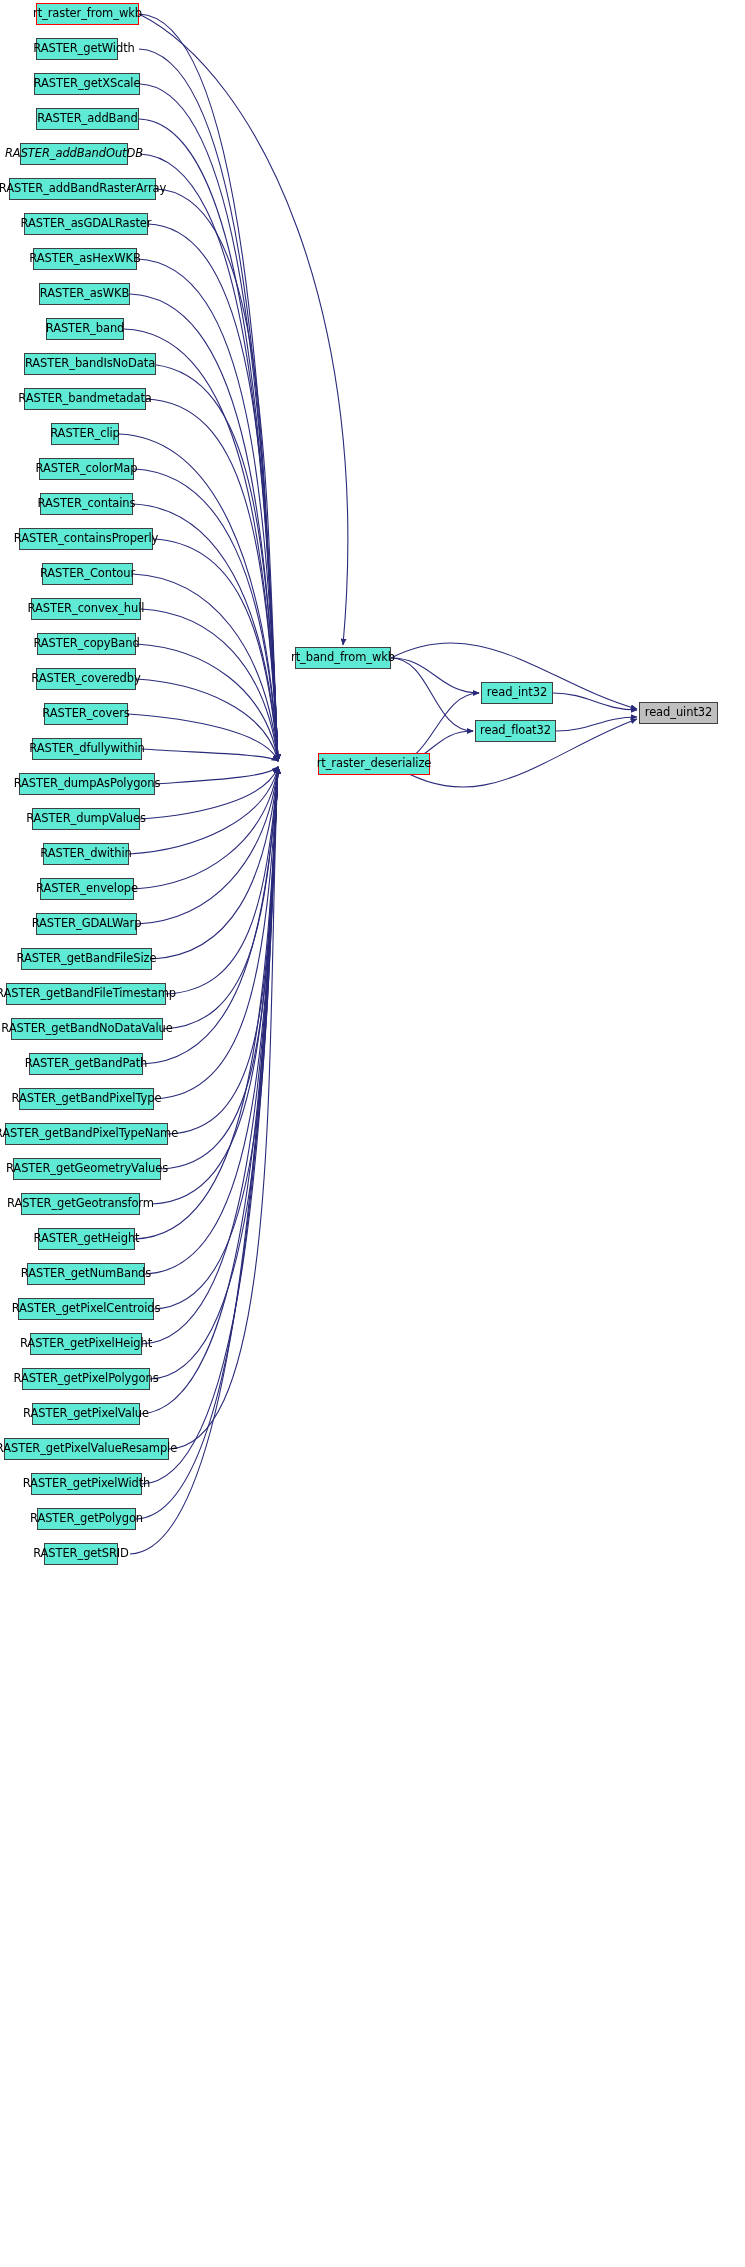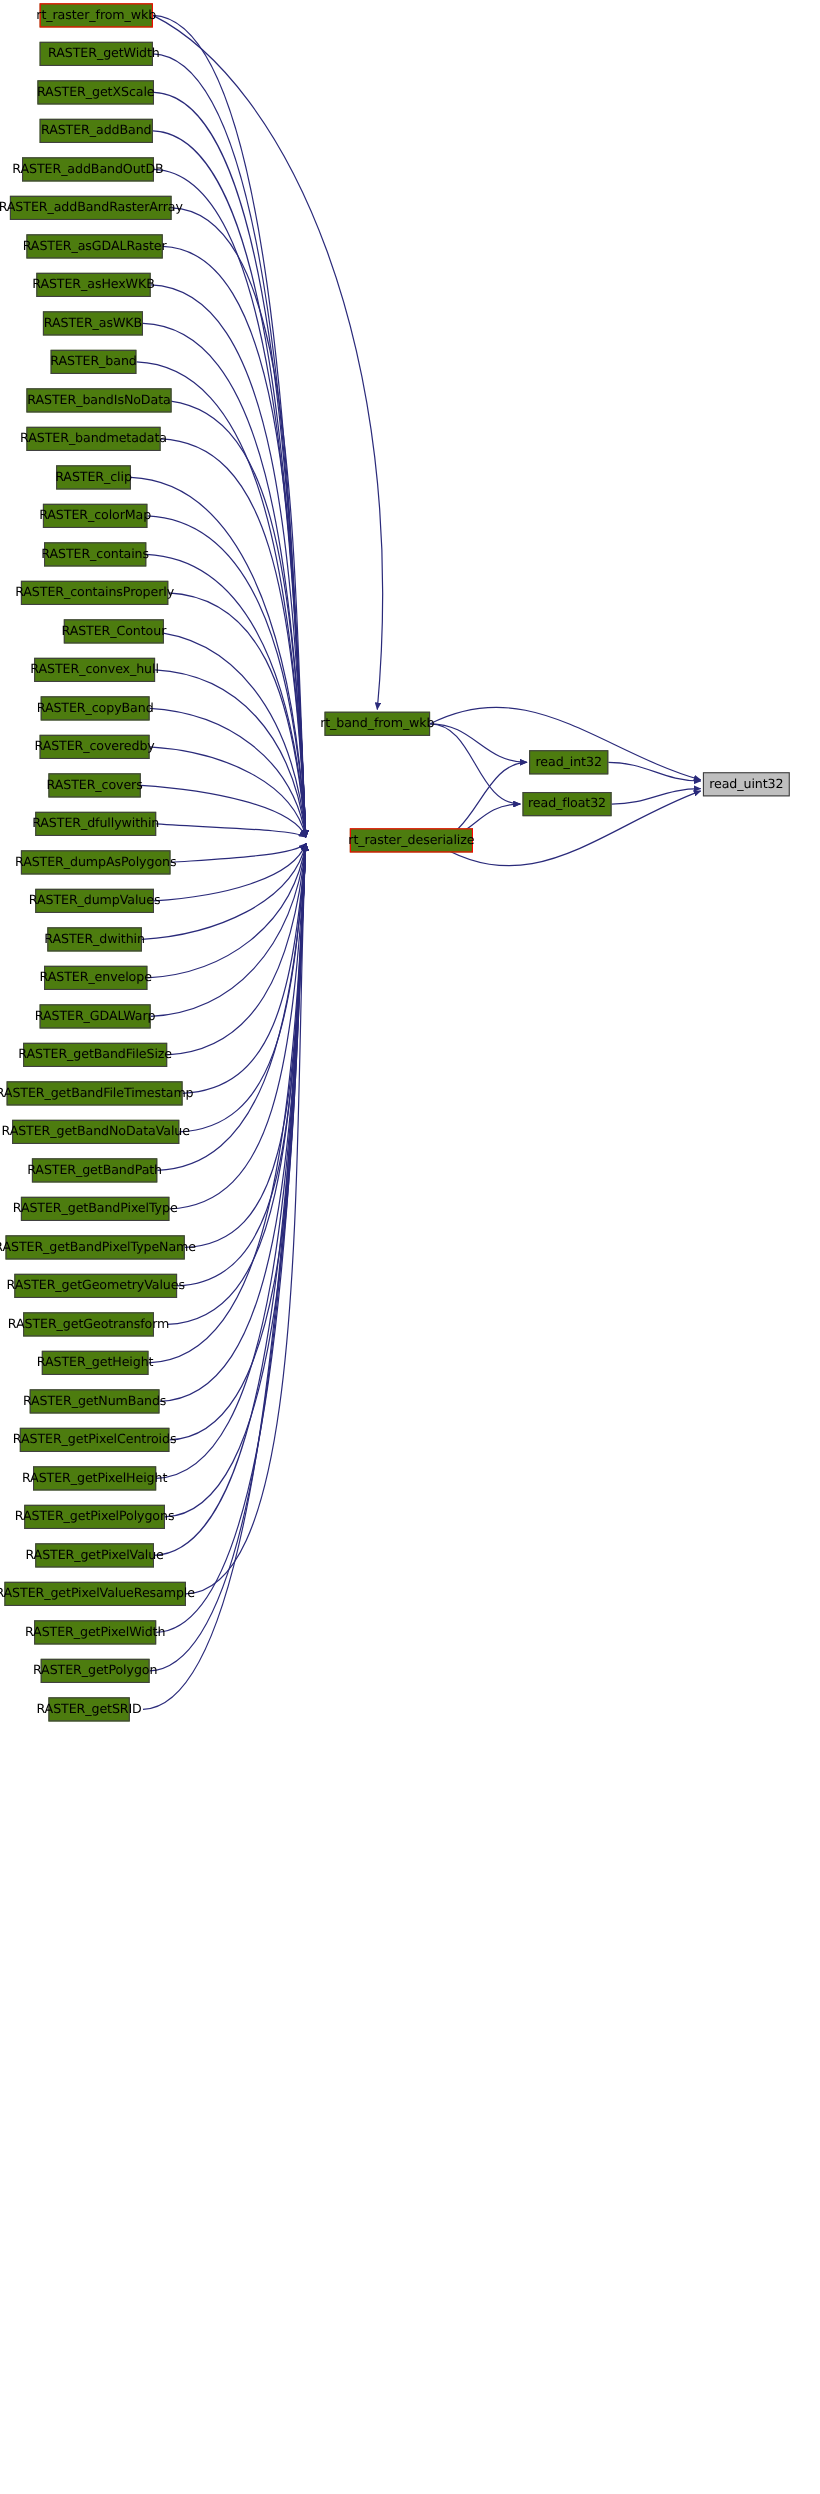--- a/index.html
+++ b/index.html
@@ -20,21 +20,21 @@
     position: absolute;
     left: 0; top: 0;
     width: 745px;
     height: 2267px;
     pointer-events: none;
   }
   .node {
     position: absolute;
     box-sizing: border-box;
     border: 1px solid #404040;
-    background: #4d7c0f;
+    background: #5eead4;
     color: #000000;
     font-size: 11.5px;
     line-height: 1;
     display: flex;
     align-items: center;
     justify-content: center;
     white-space: nowrap;
     height: 22px;
     letter-spacing: -0.1px;
   }
@@ -114,30 +114,30 @@
         <path d="M392,764 C432,764 433,731 473,731" fill="none" stroke="#2a2a7a" stroke-width="1.1" marker-end="url(#arrowhead)"></path>
         <path d="M392,764 C482,824 547,752 637,719" fill="none" stroke="#2a2a7a" stroke-width="1.1" marker-end="url(#arrowhead)"></path>
         <path d="M553,693 C588,693 602,710 637,710" fill="none" stroke="#2a2a7a" stroke-width="1.1" marker-end="url(#arrowhead)"></path>
         <path d="M556,731 C591,731 602,717 637,717" fill="none" stroke="#2a2a7a" stroke-width="1.1" marker-end="url(#arrowhead)"></path>
       </g>
   </svg>
   <div id="nodes-group">
       <div class="node highlight" style="left: 36px; top: 3px; width: 103px;">
         <span class="node-label">rt_raster_from_wkb</span>
       </div>
-      <div class="node" style="left: 36px; top: 38px; width: 103px; padding-left: 14px;">
+      <div class="node" style="left: 36px; top: 38px; width: 82px; padding-left: 14px;">
         <span class="node-label">RASTER_getWidth</span>
       </div>
       <div class="node" style="left: 34px; top: 73px; width: 106px;">
         <span class="node-label">RASTER_getXScale</span>
       </div>
       <div class="node" style="left: 36px; top: 108px; width: 103px;">
         <span class="node-label">RASTER_addBand</span>
       </div>
-      <div class="node" style="left: 20px; top: 143px; width: 120px;">
+      <div class="node" style="left: 20px; top: 143px; width: 108px; font-style: italic;">
         <span class="node-label">RASTER_addBandOutDB</span>
       </div>
       <div class="node" style="left: 9px; top: 178px; width: 147px;">
         <span class="node-label">RASTER_addBandRasterArray</span>
       </div>
       <div class="node" style="left: 24px; top: 213px; width: 124px;">
         <span class="node-label">RASTER_asGDALRaster</span>
       </div>
       <div class="node" style="left: 33px; top: 248px; width: 104px;">
         <span class="node-label">RASTER_asHexWKB</span>
@@ -159,21 +159,21 @@
       </div>
       <div class="node" style="left: 39px; top: 458px; width: 95px;">
         <span class="node-label">RASTER_colorMap</span>
       </div>
       <div class="node" style="left: 40px; top: 493px; width: 93px;">
         <span class="node-label">RASTER_contains</span>
       </div>
       <div class="node" style="left: 19px; top: 528px; width: 134px;">
         <span class="node-label">RASTER_containsProperly</span>
       </div>
-      <div class="node" style="left: 58px; top: 563px; width: 91px;">
+      <div class="node" style="left: 42px; top: 563px; width: 91px;">
         <span class="node-label">RASTER_Contour</span>
       </div>
       <div class="node" style="left: 31px; top: 598px; width: 110px;">
         <span class="node-label">RASTER_convex_hull</span>
       </div>
       <div class="node" style="left: 37px; top: 633px; width: 99px;">
         <span class="node-label">RASTER_copyBand</span>
       </div>
       <div class="node" style="left: 36px; top: 668px; width: 100px;">
         <span class="node-label">RASTER_coveredby</span>

